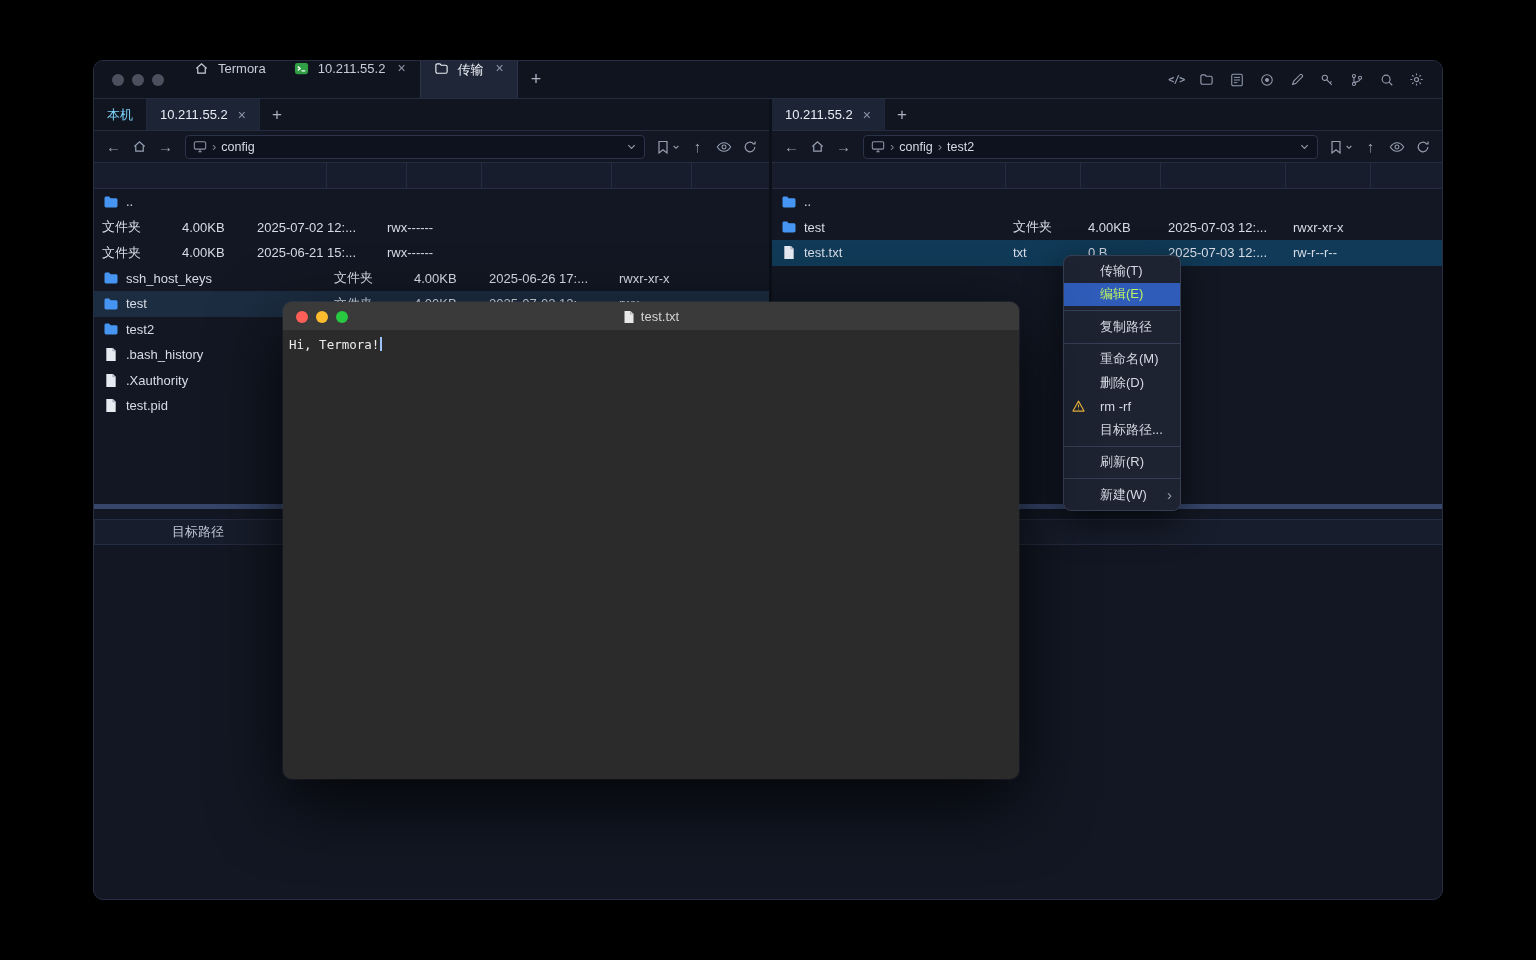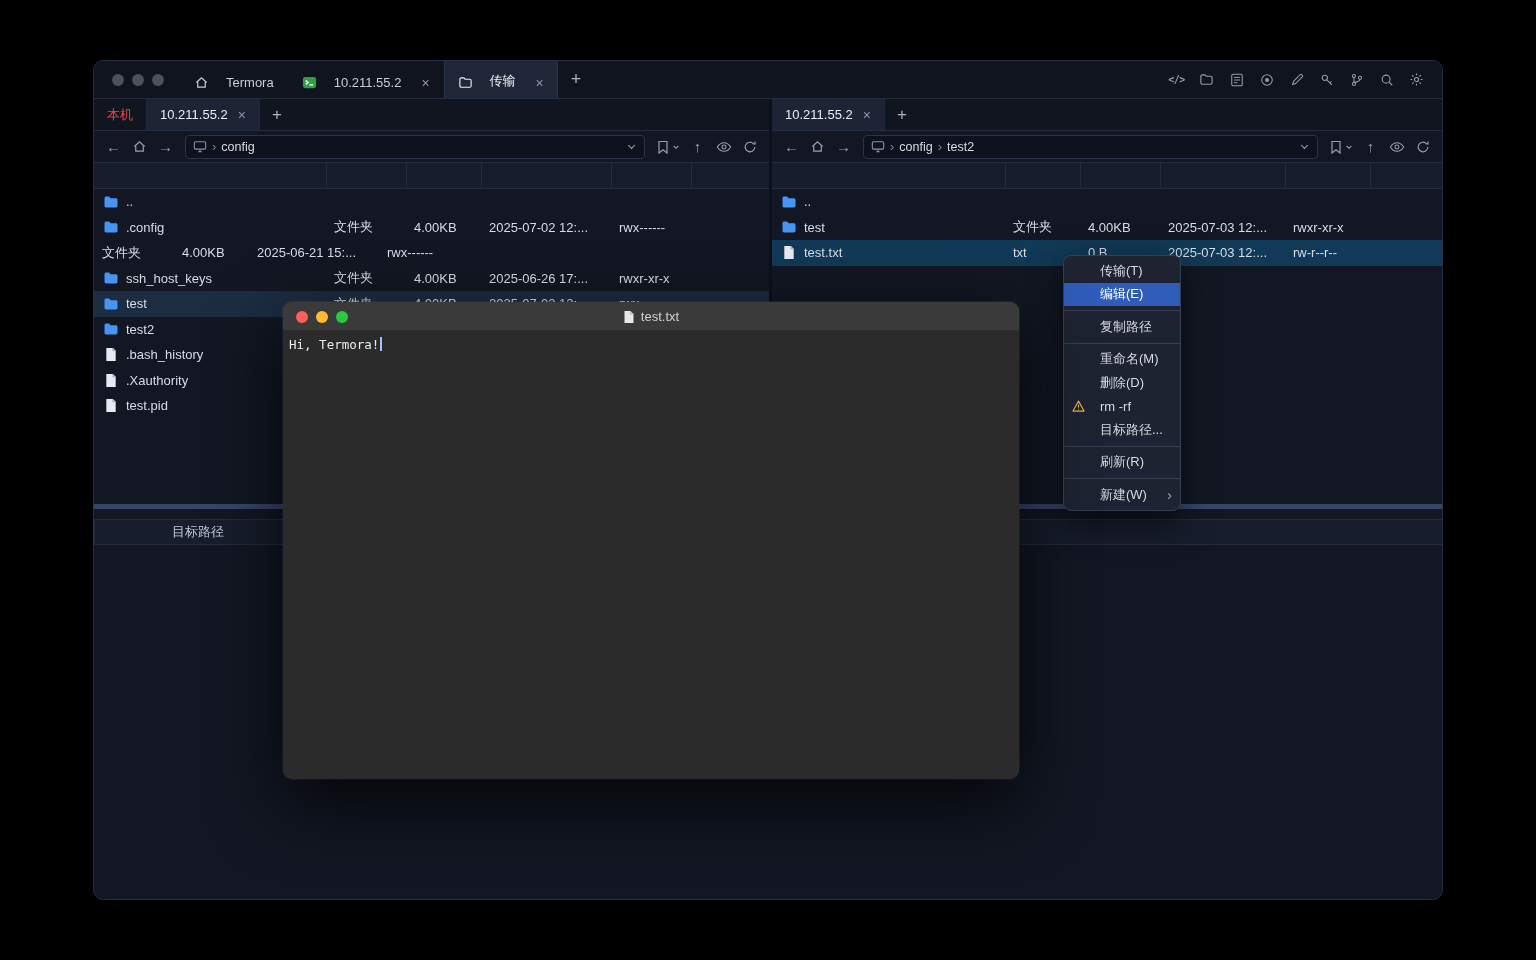--- a/index.html
+++ b/index.html
@@ -10,42 +10,42 @@
   
   .app{position:absolute;left:93px;top:60px;width:1350px;height:840px;background:#121723;
     border:1px solid #272e41;border-radius:10px;box-shadow:0 30px 90px rgba(0,0,0,.75);overflow:hidden;z-index:1}
 
   
   .titlebar{position:absolute;top:0;left:0;right:0;height:38px;background:#0f141f;border-bottom:1px solid #242c3f;
     display:flex;align-items:stretch}
   .lights-main{display:flex;gap:8px;align-items:center;padding:0 16px 0 18px}
   .dot{width:12px;height:12px;border-radius:50%;background:#4a505e}
   .ttabs{display:flex;align-items:stretch}
-  .ttab{display:flex;align-items:flex-end;gap:17px;padding:8px 14px;font-size:13px;color:#c6ccd9;white-space:nowrap}
+  .ttab{display:flex;align-items:flex-start;gap:9px;padding:0 14px;font-size:13px;color:#c6ccd9;white-space:nowrap}
   .ttab.active{background:#1e2637;color:#eef1f6;box-shadow:inset 1px 0 0 #2b3449,inset -1px 0 0 #2b3449}
   .ttab .ticon{display:none;line-height:0}
   .ttab[data-icon="home-icon"] .i-home{display:block}
   .ttab[data-icon="terminal-icon"] .i-terminal{display:block}
   .ttab[data-icon="folder-icon"] .i-foldert{display:block}
   .tab-close{color:#8d95a7;font-size:14px;margin-left:3px;line-height:1}
   .tplus{display:flex;align-items:center;padding:0 13px;color:#aab2c2;font-size:18px}
   .tright{margin-left:auto;display:flex;align-items:center;gap:7px;padding-right:14px;color:#939cae}
   .abtn{width:23px;height:23px;display:flex;align-items:center;justify-content:center}
   .abtn.code{font-size:10px;font-weight:bold;font-family:"DejaVu Sans Mono",monospace;letter-spacing:-.5px}
 
   
   .panels{position:absolute;top:38px;left:0;right:0;height:405px;display:flex}
   .panel{display:flex;flex-direction:column;background:#121723;min-width:0}
   .panel-left{width:675px}
   .vsplit{width:3px;background:#0c1019;flex:none}
   .panel-right{flex:1}
 
   .ptabs{height:32px;display:flex;align-items:stretch;border-bottom:1px solid #242c3f;background:#10151f;flex:none}
   .ptabs-list{display:flex;align-items:stretch}
-  .ptab{display:flex;align-items:center;gap:7px;padding:0 13px;font-size:13px;color:#ef4444;border-right:1px solid #1f2738;white-space:nowrap}
+  .ptab{display:flex;align-items:center;gap:7px;padding:0 13px;font-size:13px;color:#7dd3fc;border-right:1px solid #1f2738;white-space:nowrap}
   .ptab.active{background:#1c2435;color:#e9edf4}
   .pplus{display:flex;align-items:center;padding:0 12px;color:#aab2c2;font-size:17px}
 
   .ptoolbar{height:31px;display:flex;align-items:center;padding:0 7px;gap:1px;flex:none}
   .tbtn{min-width:25px;height:24px;display:flex;align-items:center;justify-content:center;color:#97a0b2;font-size:15px;line-height:1}
   .tbtn.bk{gap:3px;min-width:32px}
   .pathbox{flex:1;height:24px;margin:0 6px;border:1px solid #2b3348;border-radius:4px;background:#0d121e;
     display:flex;align-items:center;padding:0 7px;gap:5px;color:#8d95a7;min-width:0}
   .crumbs{flex:1;display:flex;align-items:center;gap:5px;overflow:hidden}
   .crumb{display:flex;align-items:center;gap:5px}
@@ -90,21 +90,21 @@
   .t-dest{width:207px}
   .t-speed{width:90px}
   .t-eta{width:75px}
   .t-end{width:38px}
   .t-dest,.t-speed,.t-eta,.t-end{border-left:1px solid #242c3f}
 
   
   .ctxmenu{position:absolute;left:1063px;top:255px;width:118px;background:#1d2331;border:1px solid #363e53;
     border-radius:8px;padding:3px 0;box-shadow:0 12px 34px rgba(0,0,0,.6);z-index:5;font-size:13px;color:#d6dae4}
   .mitem{height:23.5px;display:flex;align-items:center;padding:0 8px 0 36px;position:relative;white-space:nowrap}
-  .mitem.highlighted{background:#2e5cb8;color:#ffffff}
+  .mitem.highlighted{background:#2e5cb8;color:#bef264}
   .mwarn{position:absolute;left:8px;top:50%;transform:translateY(-50%);display:none;line-height:0}
   .mitem.warning .mwarn{display:block}
   .msub{display:none;margin-left:auto;color:#9aa2b4;font-size:15px;line-height:1}
   .mitem.submenu .msub{display:block}
   .mitem.separator{height:1px;background:#363e53;margin:4px 0;padding:0}
 
   
   .editor{position:absolute;left:283px;top:302px;width:736px;height:477px;background:#2b2b2b;border-radius:9px;
     box-shadow:0 24px 70px rgba(0,0,0,.78),0 0 0 1px rgba(255,255,255,.07);z-index:10;overflow:hidden}
   .etitle{position:relative;height:29px;background:#3a3a3a;border-bottom:1px solid #2c2c2c}
@@ -301,29 +301,20 @@
       </span>
       <span class="fname">..</span>
     </div>
     <div class="fc c2"></div>
     <div class="fc c3"></div>
     <div class="fc c4"></div>
     <div class="fc c5"></div>
     <div class="fc c6"></div>
   </div>
           <div class="frow" data-icon="folder">
-    <div class="fc c1">
-      <span class="ficon">
-        <svg class="i-folder" width="16" height="16" viewBox="0 0 16 16">
-                  <path d="M1.5 4.2c0-.9.7-1.6 1.6-1.6h3l1.5 1.6h5.3c.9 0 1.6.7 1.6 1.6v6c0 .9-.7 1.6-1.6 1.6H3.1c-.9 0-1.6-.7-1.6-1.6z" fill="#4795f2"></path>
-                </svg>
-
-      </span>
-      <span class="fname">.config</span>
-    </div>
     <div class="fc c2">文件夹</div>
     <div class="fc c3">4.00KB</div>
     <div class="fc c4">2025-07-02 12:...</div>
     <div class="fc c5">rwx------</div>
     <div class="fc c6"></div>
   </div>
           <div class="frow" data-icon="folder">
     <div class="fc c2">文件夹</div>
     <div class="fc c3">4.00KB</div>
     <div class="fc c4">2025-06-21 15:...</div>

